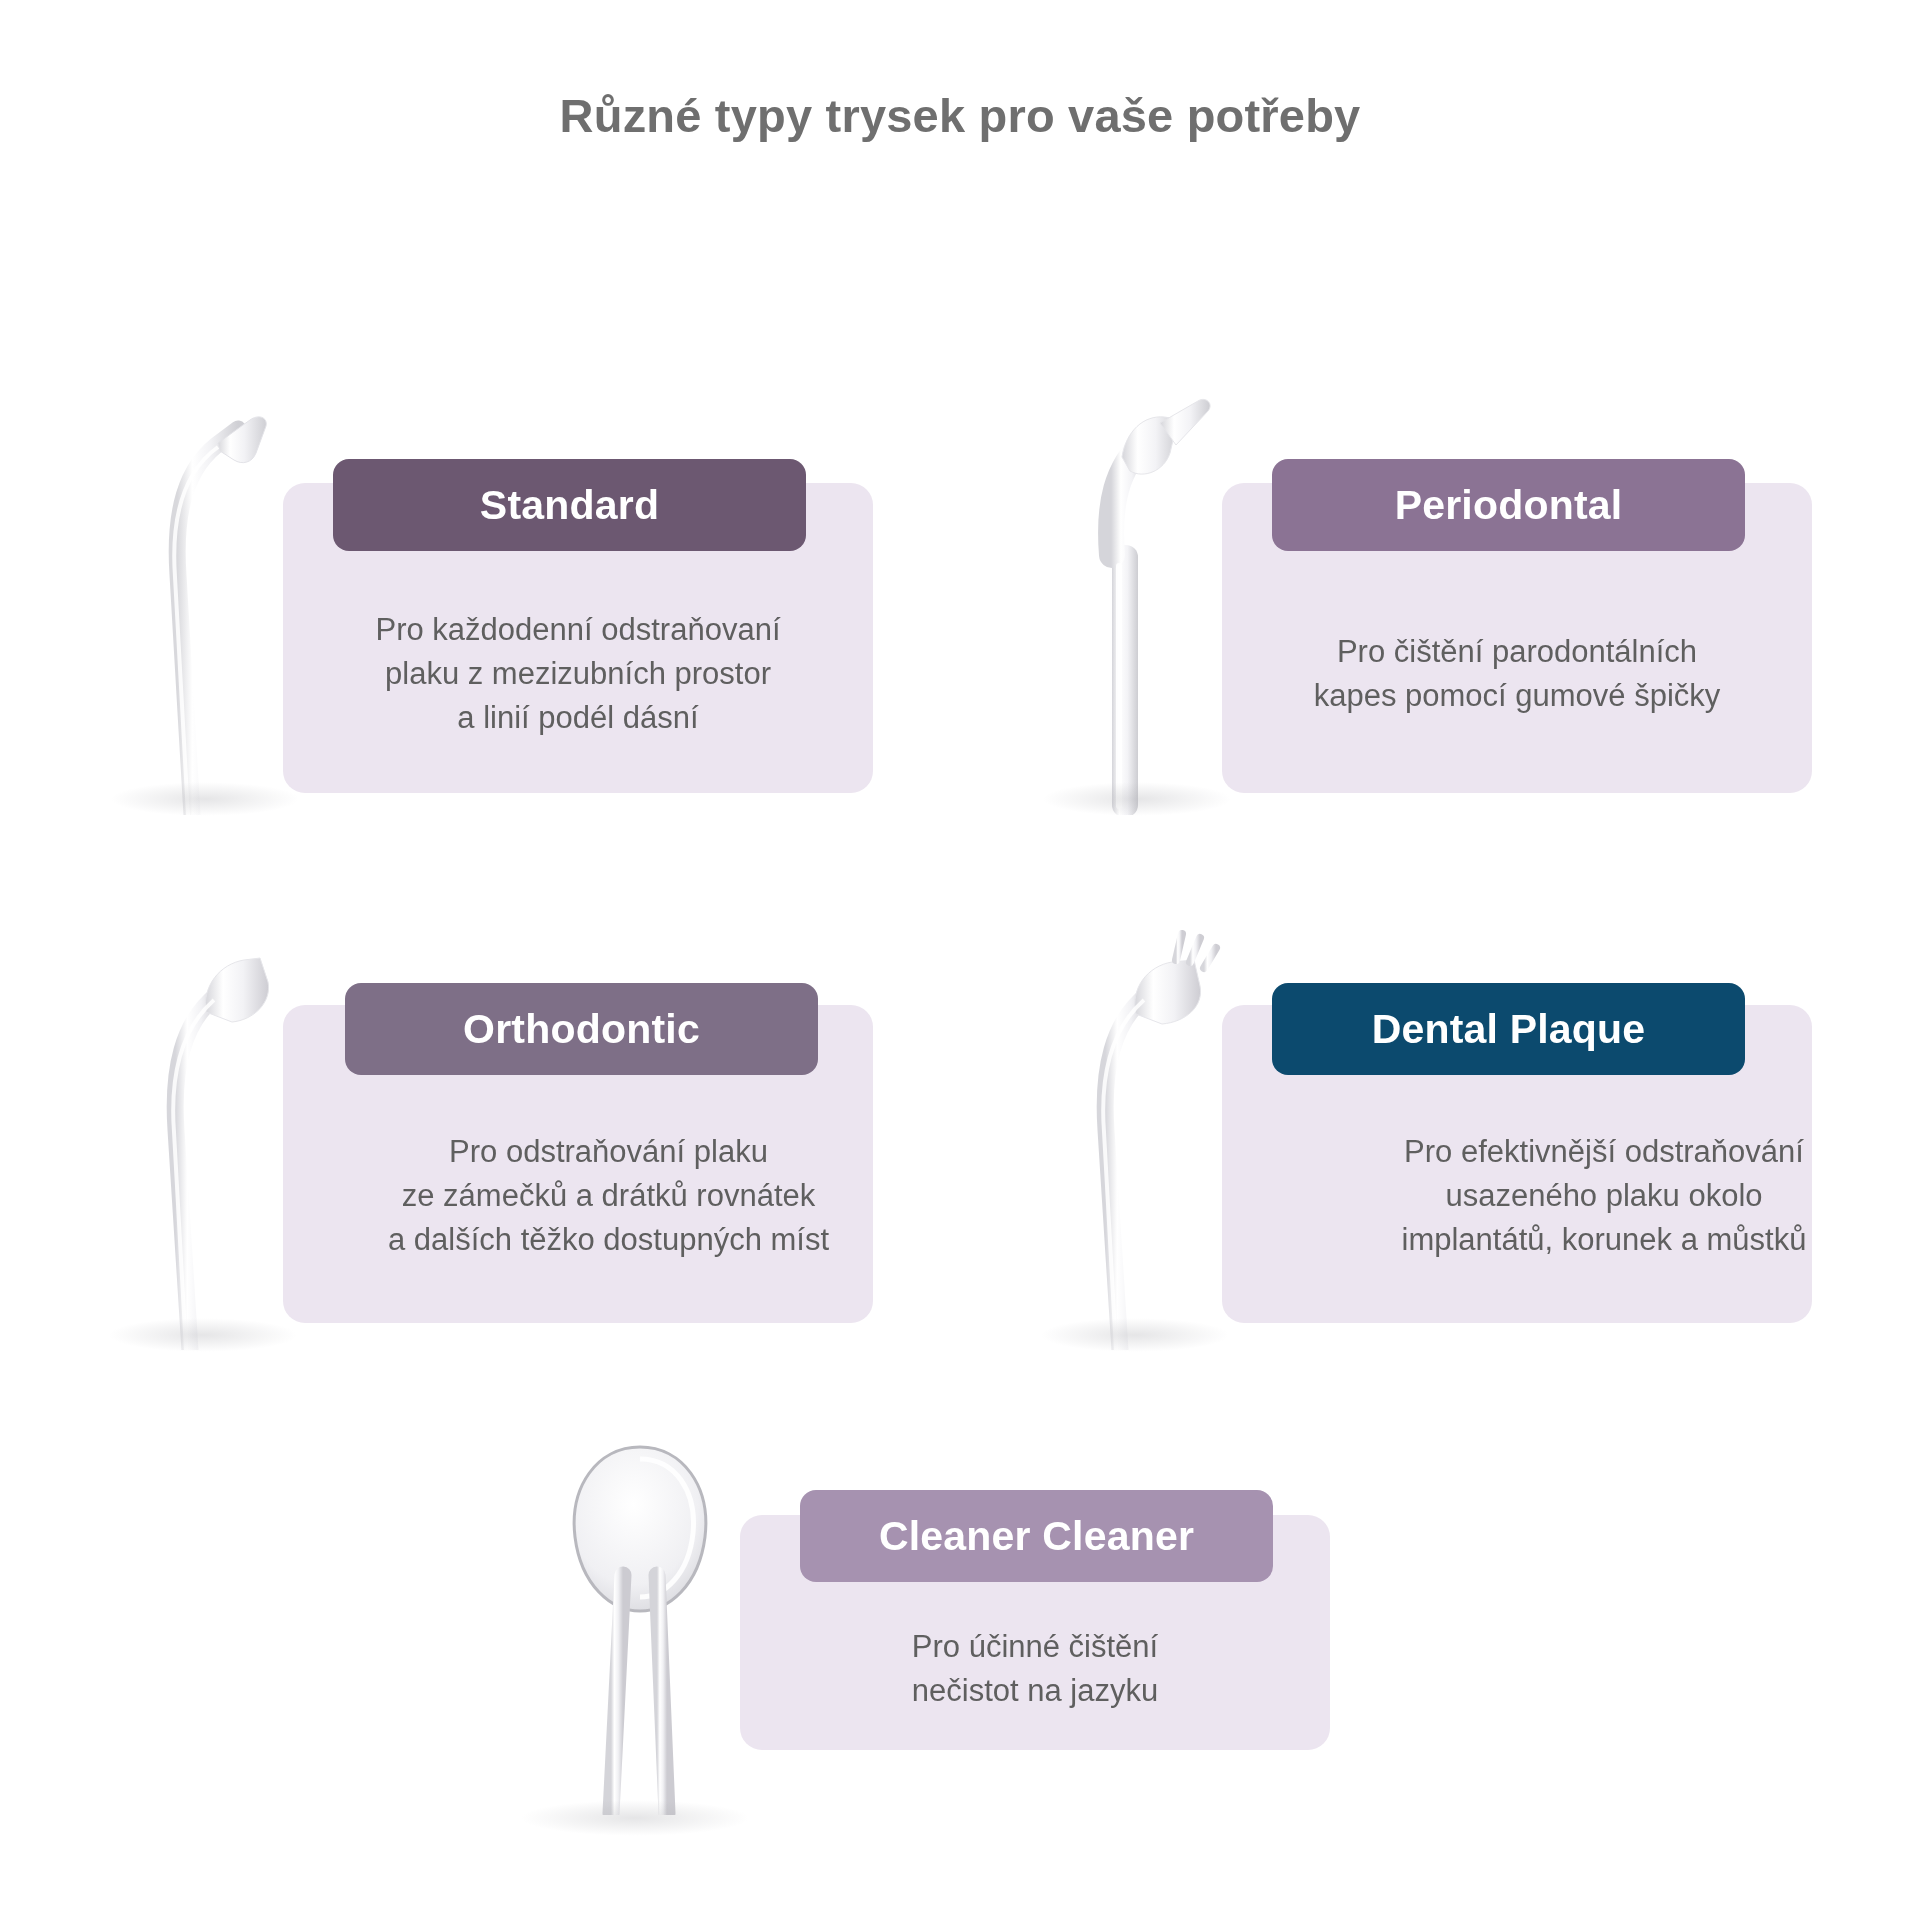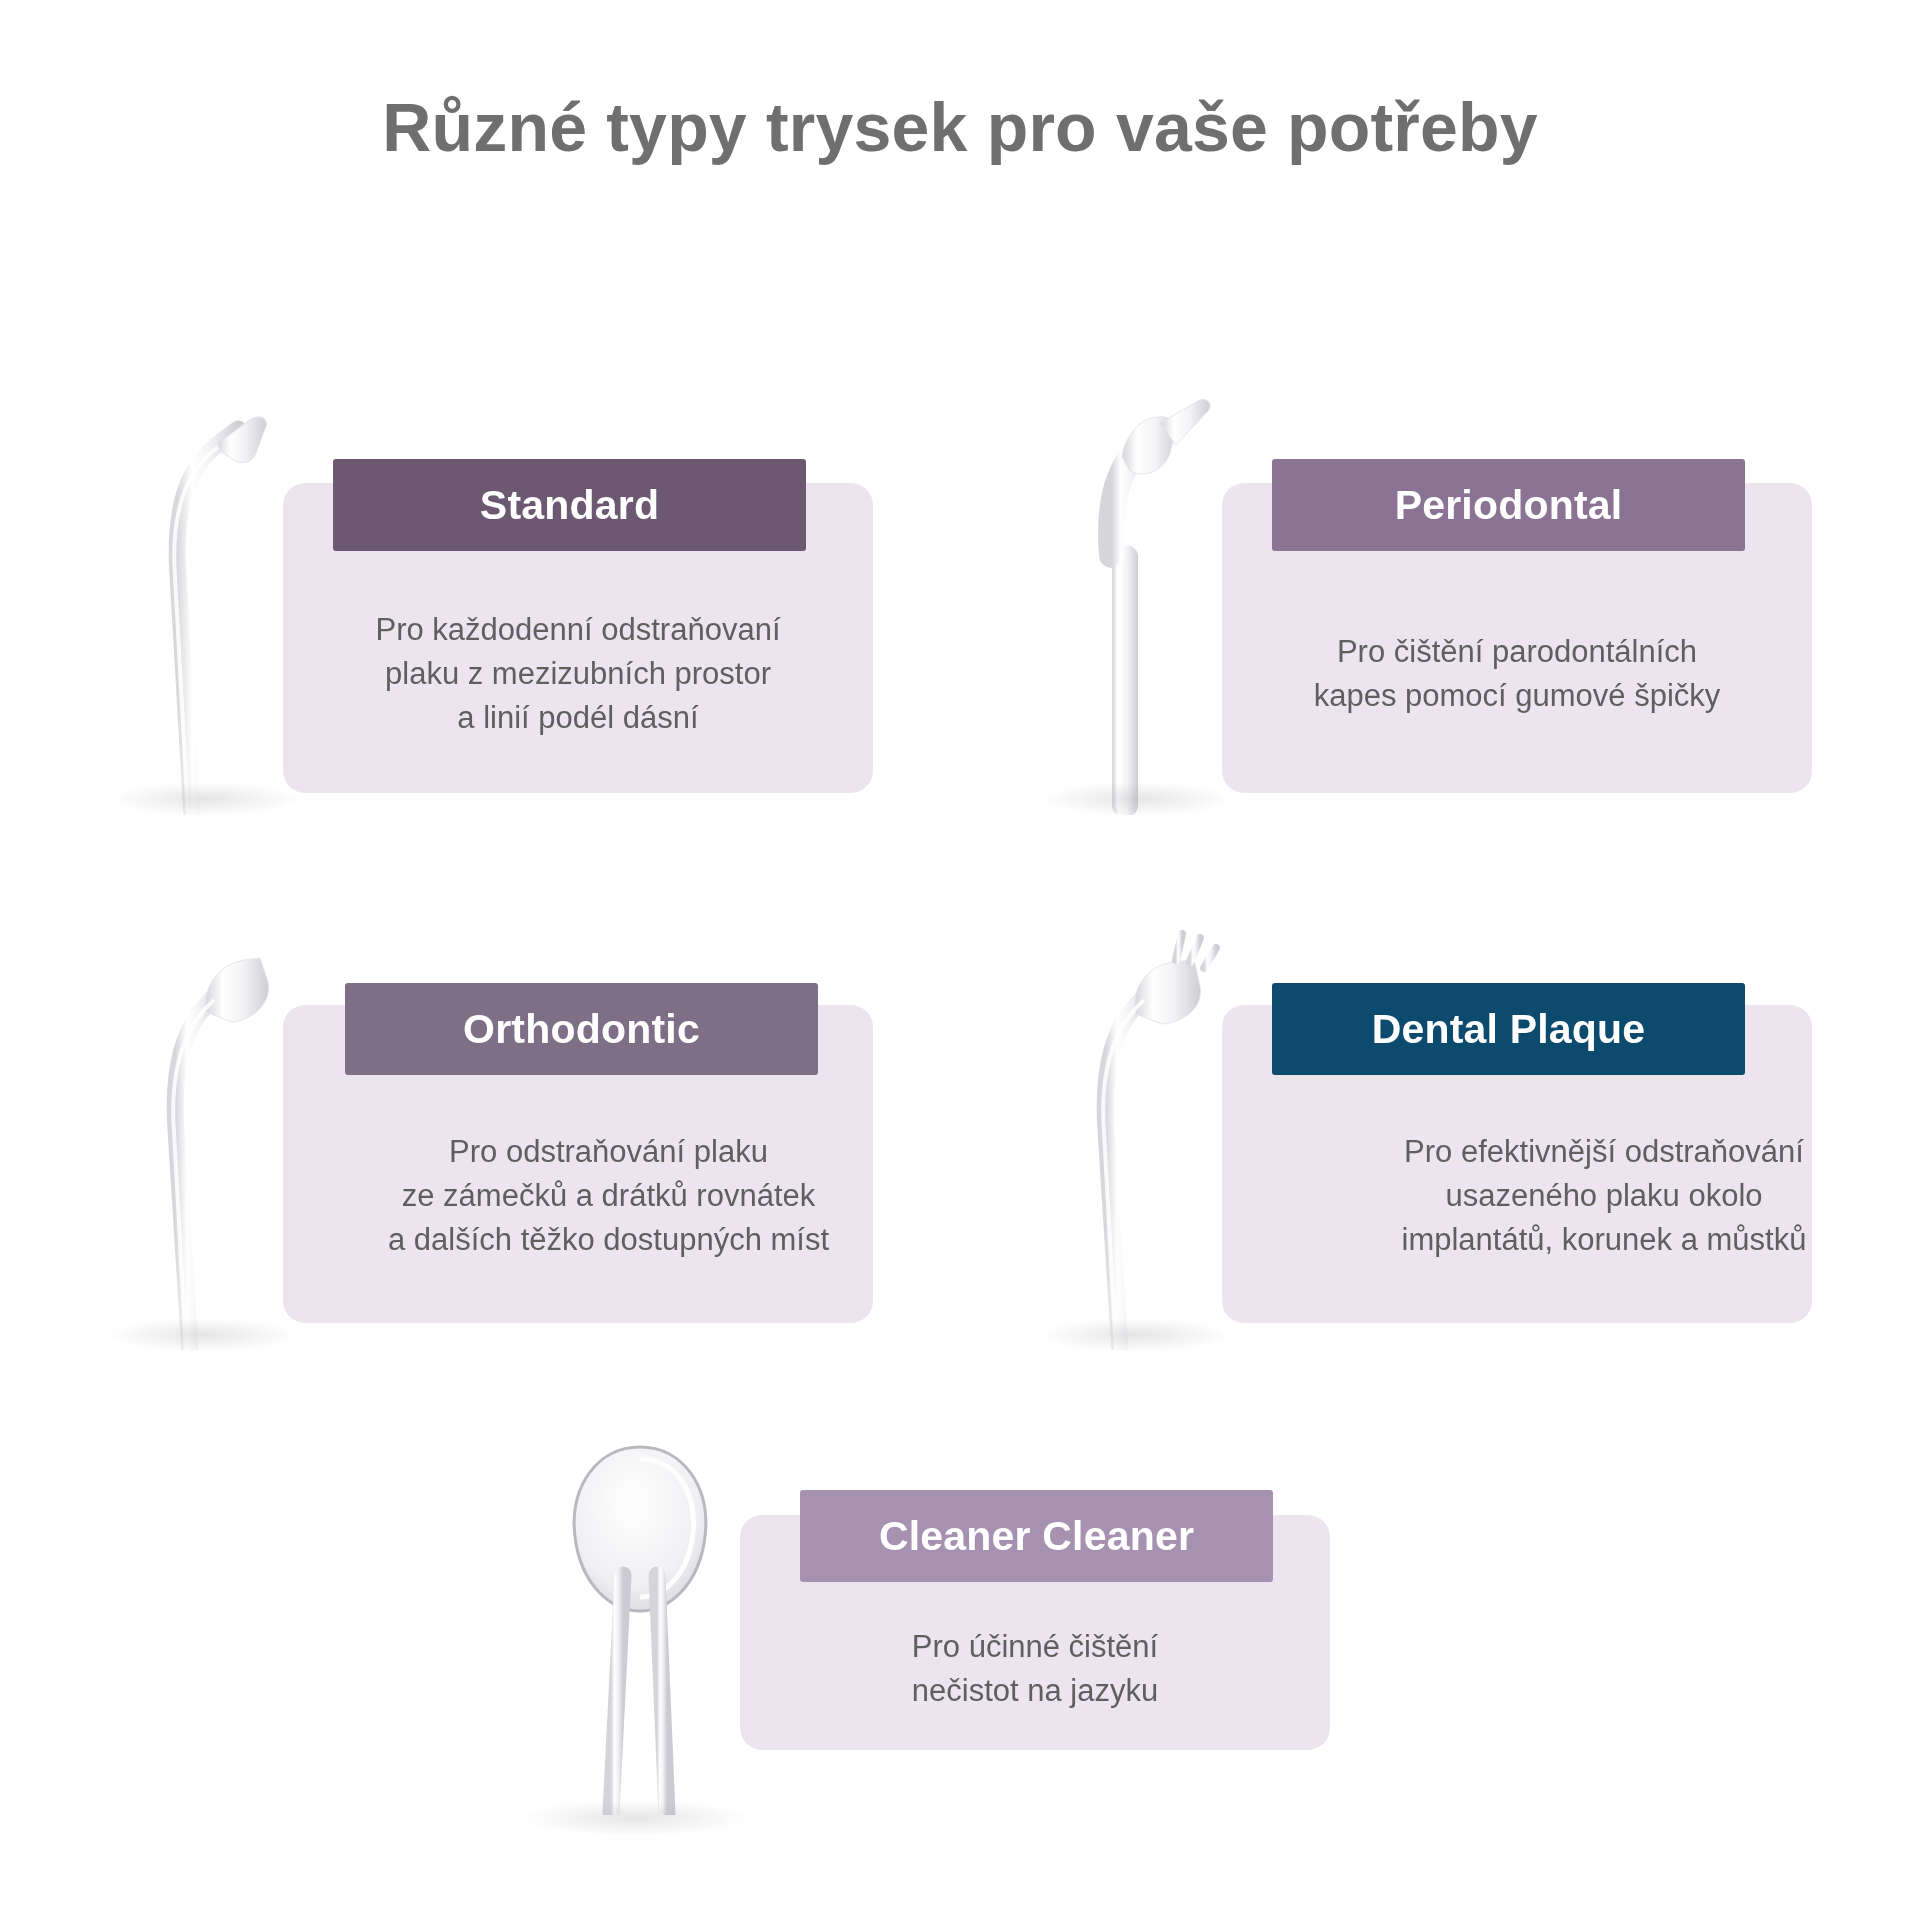--- a/index.html
+++ b/index.html
@@ -20,40 +20,40 @@
     width: 1920px;
     height: 1920px;
   }
 
   .page-title {
     position: absolute;
     top: 88px;
     left: 0;
     width: 1920px;
     text-align: center;
-    font-size: 68px;
+    font-size: 47px;
     font-weight: bold;
     color: #6f6f6f;
     letter-spacing: 0.2px;
   }
 
   
   .item {
     position: absolute;
   }
 
   .card {
     position: absolute;
     background: #ece5f0;
     border-radius: 22px;
   }
 
   .badge {
     position: absolute;
-    border-radius: 3px;
+    border-radius: 16px;
     color: #ffffff;
     font-size: 41px;
     font-weight: bold;
     display: flex;
     align-items: center;
     justify-content: center;
     text-align: center;
     box-sizing: border-box;
     padding: 0 26px;
     letter-spacing: 0.2px;

